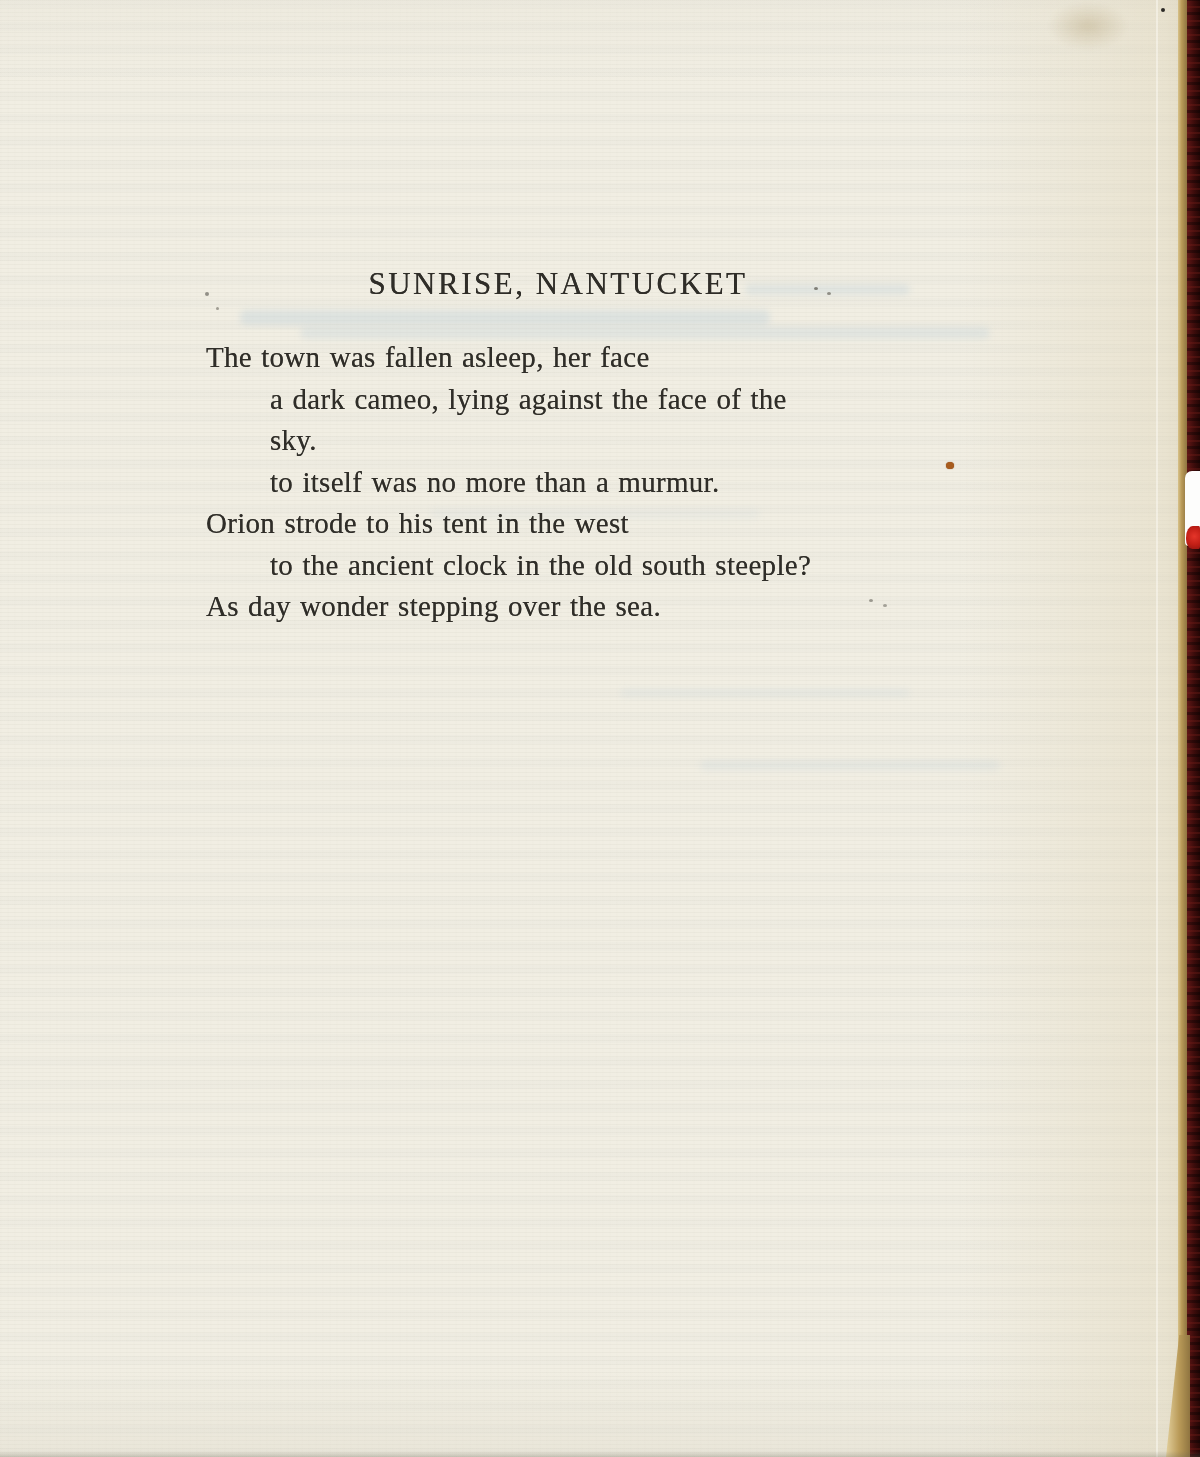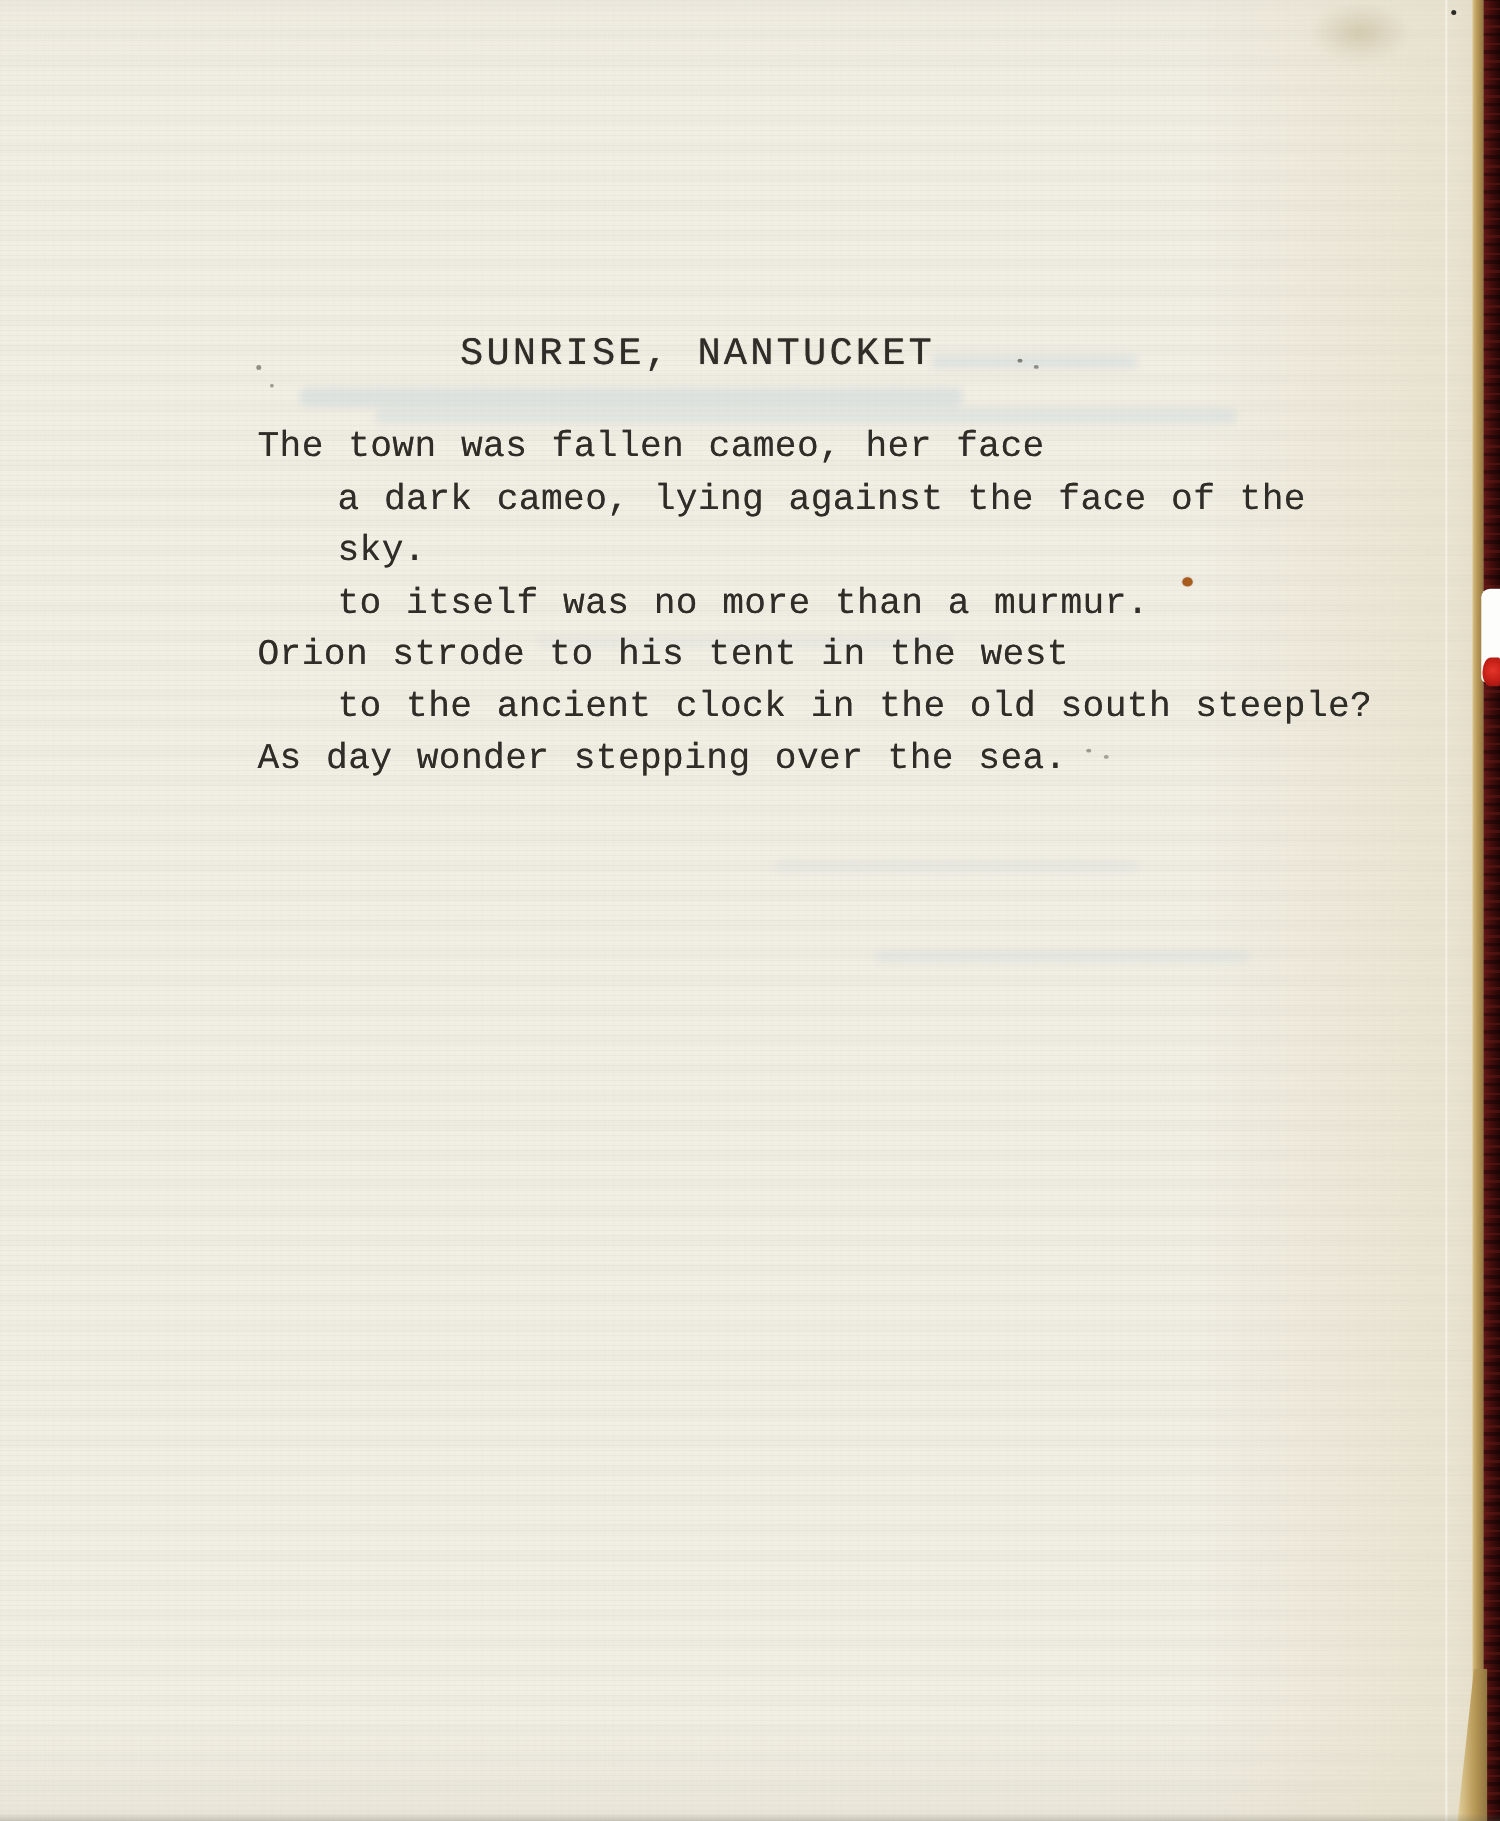--- a/index.html
+++ b/index.html
@@ -9,21 +9,21 @@
     height: 1457px;
     margin: 0 auto;
     overflow: hidden;
     background-color: var(--paper, #f1eee3);
     background-image:
       linear-gradient(90deg, rgba(255,255,255,0.0) 80%, rgba(224,214,186,0.45) 97%, rgba(210,198,165,0.5) 100%),
       linear-gradient(180deg, rgba(228,224,210,0.25) 0%, rgba(255,255,255,0) 6%, rgba(255,255,255,0) 94%, rgba(215,210,193,0.3) 100%),
       repeating-linear-gradient(0deg, rgba(182,180,166,0.10) 0px, rgba(182,180,166,0.10) 1px, rgba(255,255,255,0) 1px, rgba(255,255,255,0) 4px),
       repeating-linear-gradient(0deg, rgba(196,200,196,0.07) 0px, rgba(196,200,196,0.07) 9px, rgba(255,255,255,0) 9px, rgba(255,255,255,0) 23px),
       repeating-linear-gradient(90deg, rgba(222,218,204,0.06) 0px, rgba(222,218,204,0.06) 2px, rgba(255,255,255,0) 2px, rgba(255,255,255,0) 7px);
-    font-family: Liberation Mono, monospace;
+    font-family: Liberation Serif, serif;
     color: var(--ink, #2f2d28);
   }
 
   
   .title {
     position: absolute;
     top: 266px;
     left: 196px;
     width: 724px;
     margin: 0;
@@ -137,21 +137,21 @@
   <div class="ghost g1"></div>
   <div class="ghost g2"></div>
   <div class="ghost g3"></div>
   <div class="ghost g4"></div>
   <div class="ghost g5"></div>
   <div class="ghost g6"></div>
 
   <h1 class="title">SUNRISE, NANTUCKET</h1>
 
   <div class="poem">
-    <div class="line">The town was fallen cameo, her face</div>
+    <div class="line">The town was fallen asleep, her face</div>
     <div class="line indent">a dark cameo, lying against the face of the</div>
     <div class="line indent">sky.</div>
     <div class="line indent">to itself was no more than a murmur.</div>
     <div class="line">Orion strode to his tent in the west</div>
     <div class="line indent">to the ancient clock in the old south steeple?</div>
     <div class="line">As day wonder stepping over the sea.</div>
   </div>
 
   <div class="stain-top"></div>
   <div class="speck sp-orange"></div>

